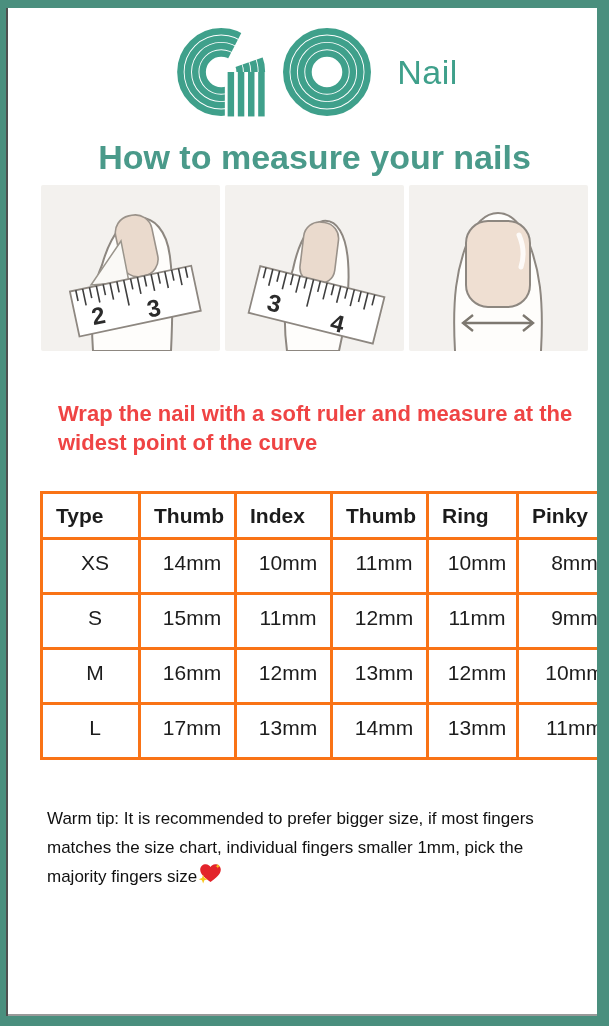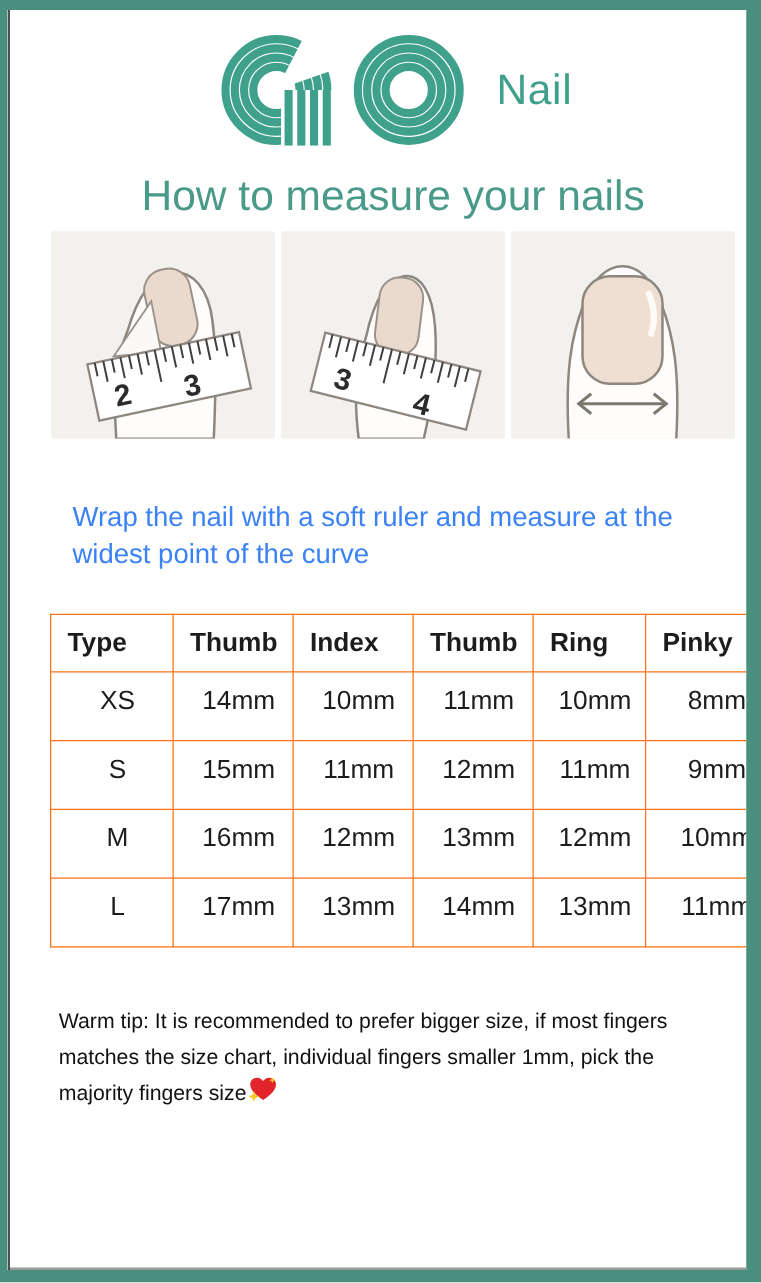--- a/index.html
+++ b/index.html
@@ -35,21 +35,21 @@
     font-weight: 500;
     color: #3fa08b;
     letter-spacing: 0.5px;
   }
 
   
   .title {
     margin-top: 16px;
     text-align: center;
     font-size: 34px;
-    font-weight: 400;
+    font-weight: 700;
     color: #4a9a8a;
   }
   .subtitle {
     margin: 6px auto 0;
     width: 480px;
     text-align: center;
     font-size: 22px;
     line-height: 28px;
     color: #111;
   }
@@ -74,33 +74,34 @@
     font-weight: bold;
     font-size: 24px;
     fill: #2b2b2b;
   }
 
   
   .instructions {
     margin: 48px 24px 15px 26px;
     font-size: 22px;
     line-height: 29px;
-    color: #3b82f6;
+    color: #ef4444;
+    font-weight: bold;
   }
 
   
   .size-table {
     margin: 34px 0 0 8px;
     border-collapse: collapse;
     table-layout: fixed;
     width: 581px;
     font-size: 21px;
   }
   .size-table th, .size-table td {
-    border: 1px solid #f97316;
+    border: 3px solid #f97316;
     text-align: left;
     padding-left: 13px;
     padding-right: 4px;
   }
   .size-table th { height: 46px; font-weight: bold; vertical-align: middle; }
   .size-table td { height: 55px; vertical-align: top; padding-top: 11px; text-align: center; }
   .col-type  { width: 98px;  }
   .col-thumb { width: 96px;  }
   .col-index { width: 96px;  }
   .col-mid   { width: 96px;  }

